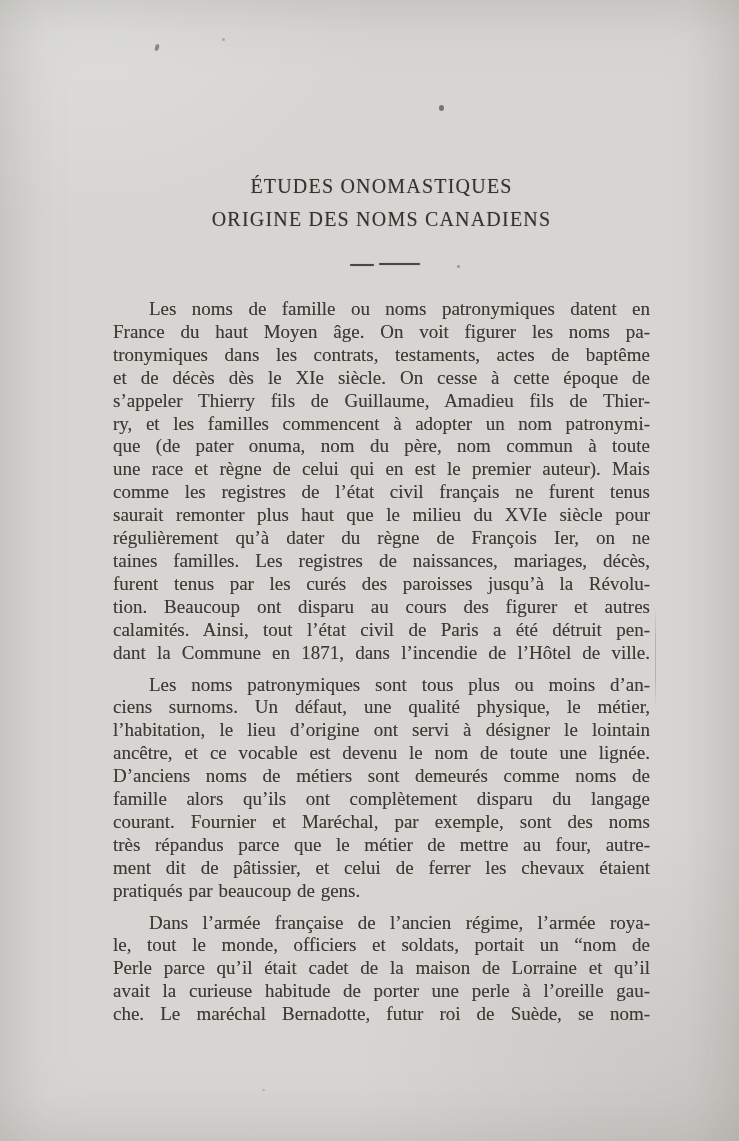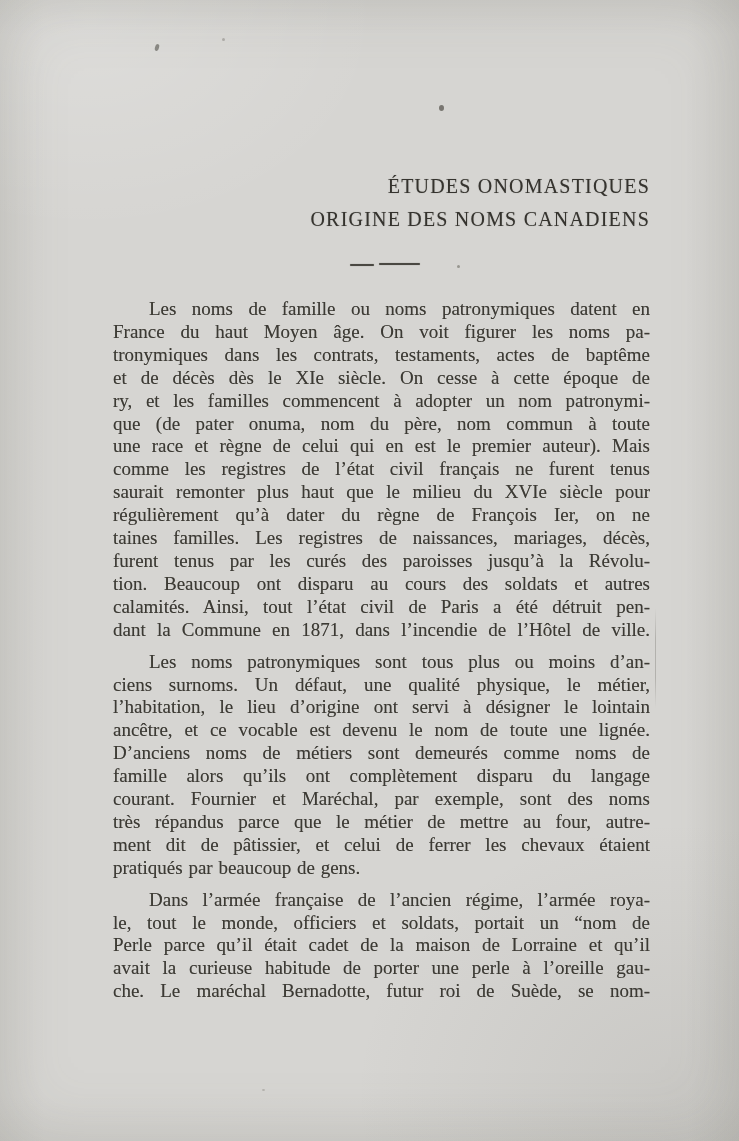--- a/index.html
+++ b/index.html
@@ -25,21 +25,21 @@
   .vignette{
     position:absolute;inset:0;pointer-events:none;
     box-shadow:inset 0 0 70px rgba(112,110,102,.18);
   }
   .content{
     position:absolute;left:113px;top:0;width:537px;
     color:var(--ink);
   }
   .heading{
     margin-top:170px;
-    text-align:right;
+    text-align:center;
     font-size:20px;line-height:33px;
     letter-spacing:1.2px;
     color:var(--heading-ink);
     text-shadow:0 0 1px rgba(53,51,46,.35);
   }
   .divider{
     margin:26px auto 0 auto;
     width:70px;height:4px;position:relative;
     left:3px;
   }
@@ -89,29 +89,30 @@
     <div class="divider">
       <div class="dash short"></div>
       <div class="dash long"></div>
     </div>
     <div class="body-text">
         <div class="para">
           <div class="line first"><span>Les noms de famille ou noms patronymiques datent en</span></div>
           <div class="line"><span>France du haut Moyen âge.  On voit figurer les noms pa-</span></div>
           <div class="line"><span>tronymiques dans les contrats, testaments, actes de baptême</span></div>
           <div class="line"><span>et de décès dès le XIe siècle.  On cesse à cette époque de</span></div>
+          <div class="line"><span>s’appeler Thierry fils de Guillaume, Amadieu fils de Thier-</span></div>
           <div class="line"><span>ry, et les familles commencent à adopter un nom patronymi-</span></div>
           <div class="line"><span>que (de </span><span class="italic">pater onuma</span><span>, nom du père, nom commun à toute</span></div>
           <div class="line"><span>une race et règne de celui qui en est le premier auteur).  Mais</span></div>
           <div class="line"><span>comme les registres de l’état civil français ne furent tenus</span></div>
           <div class="line"><span>saurait remonter plus haut que le milieu du XVIe siècle pour</span></div>
           <div class="line"><span>régulièrement qu’à dater du règne de François Ier, on ne</span></div>
           <div class="line"><span>taines familles.  Les registres de naissances, mariages, décès,</span></div>
           <div class="line"><span>furent tenus par les curés des paroisses jusqu’à la Révolu-</span></div>
-          <div class="line"><span>tion.  Beaucoup ont disparu au cours des soldats et autres</span></div>
+          <div class="line"><span>tion.  Beaucoup ont disparu au cours des figurer et autres</span></div>
           <div class="line"><span>calamités.  Ainsi, tout l’état civil de Paris a été détruit pen-</span></div>
           <div class="line"><span>dant la Commune en 1871, dans l’incendie de l’Hôtel de ville.</span></div>
         </div>
         <div class="para">
           <div class="line first"><span>Les noms patronymiques sont tous plus ou moins d’an-</span></div>
           <div class="line"><span>ciens surnoms.  Un défaut, une qualité physique, le métier,</span></div>
           <div class="line"><span>l’habitation, le lieu d’origine ont servi à désigner le lointain</span></div>
           <div class="line"><span>ancêtre, et ce vocable est devenu le nom de toute une lignée.</span></div>
           <div class="line"><span>D’anciens noms de métiers sont demeurés comme noms de</span></div>
           <div class="line"><span>famille alors qu’ils ont complètement disparu du langage</span></div>

